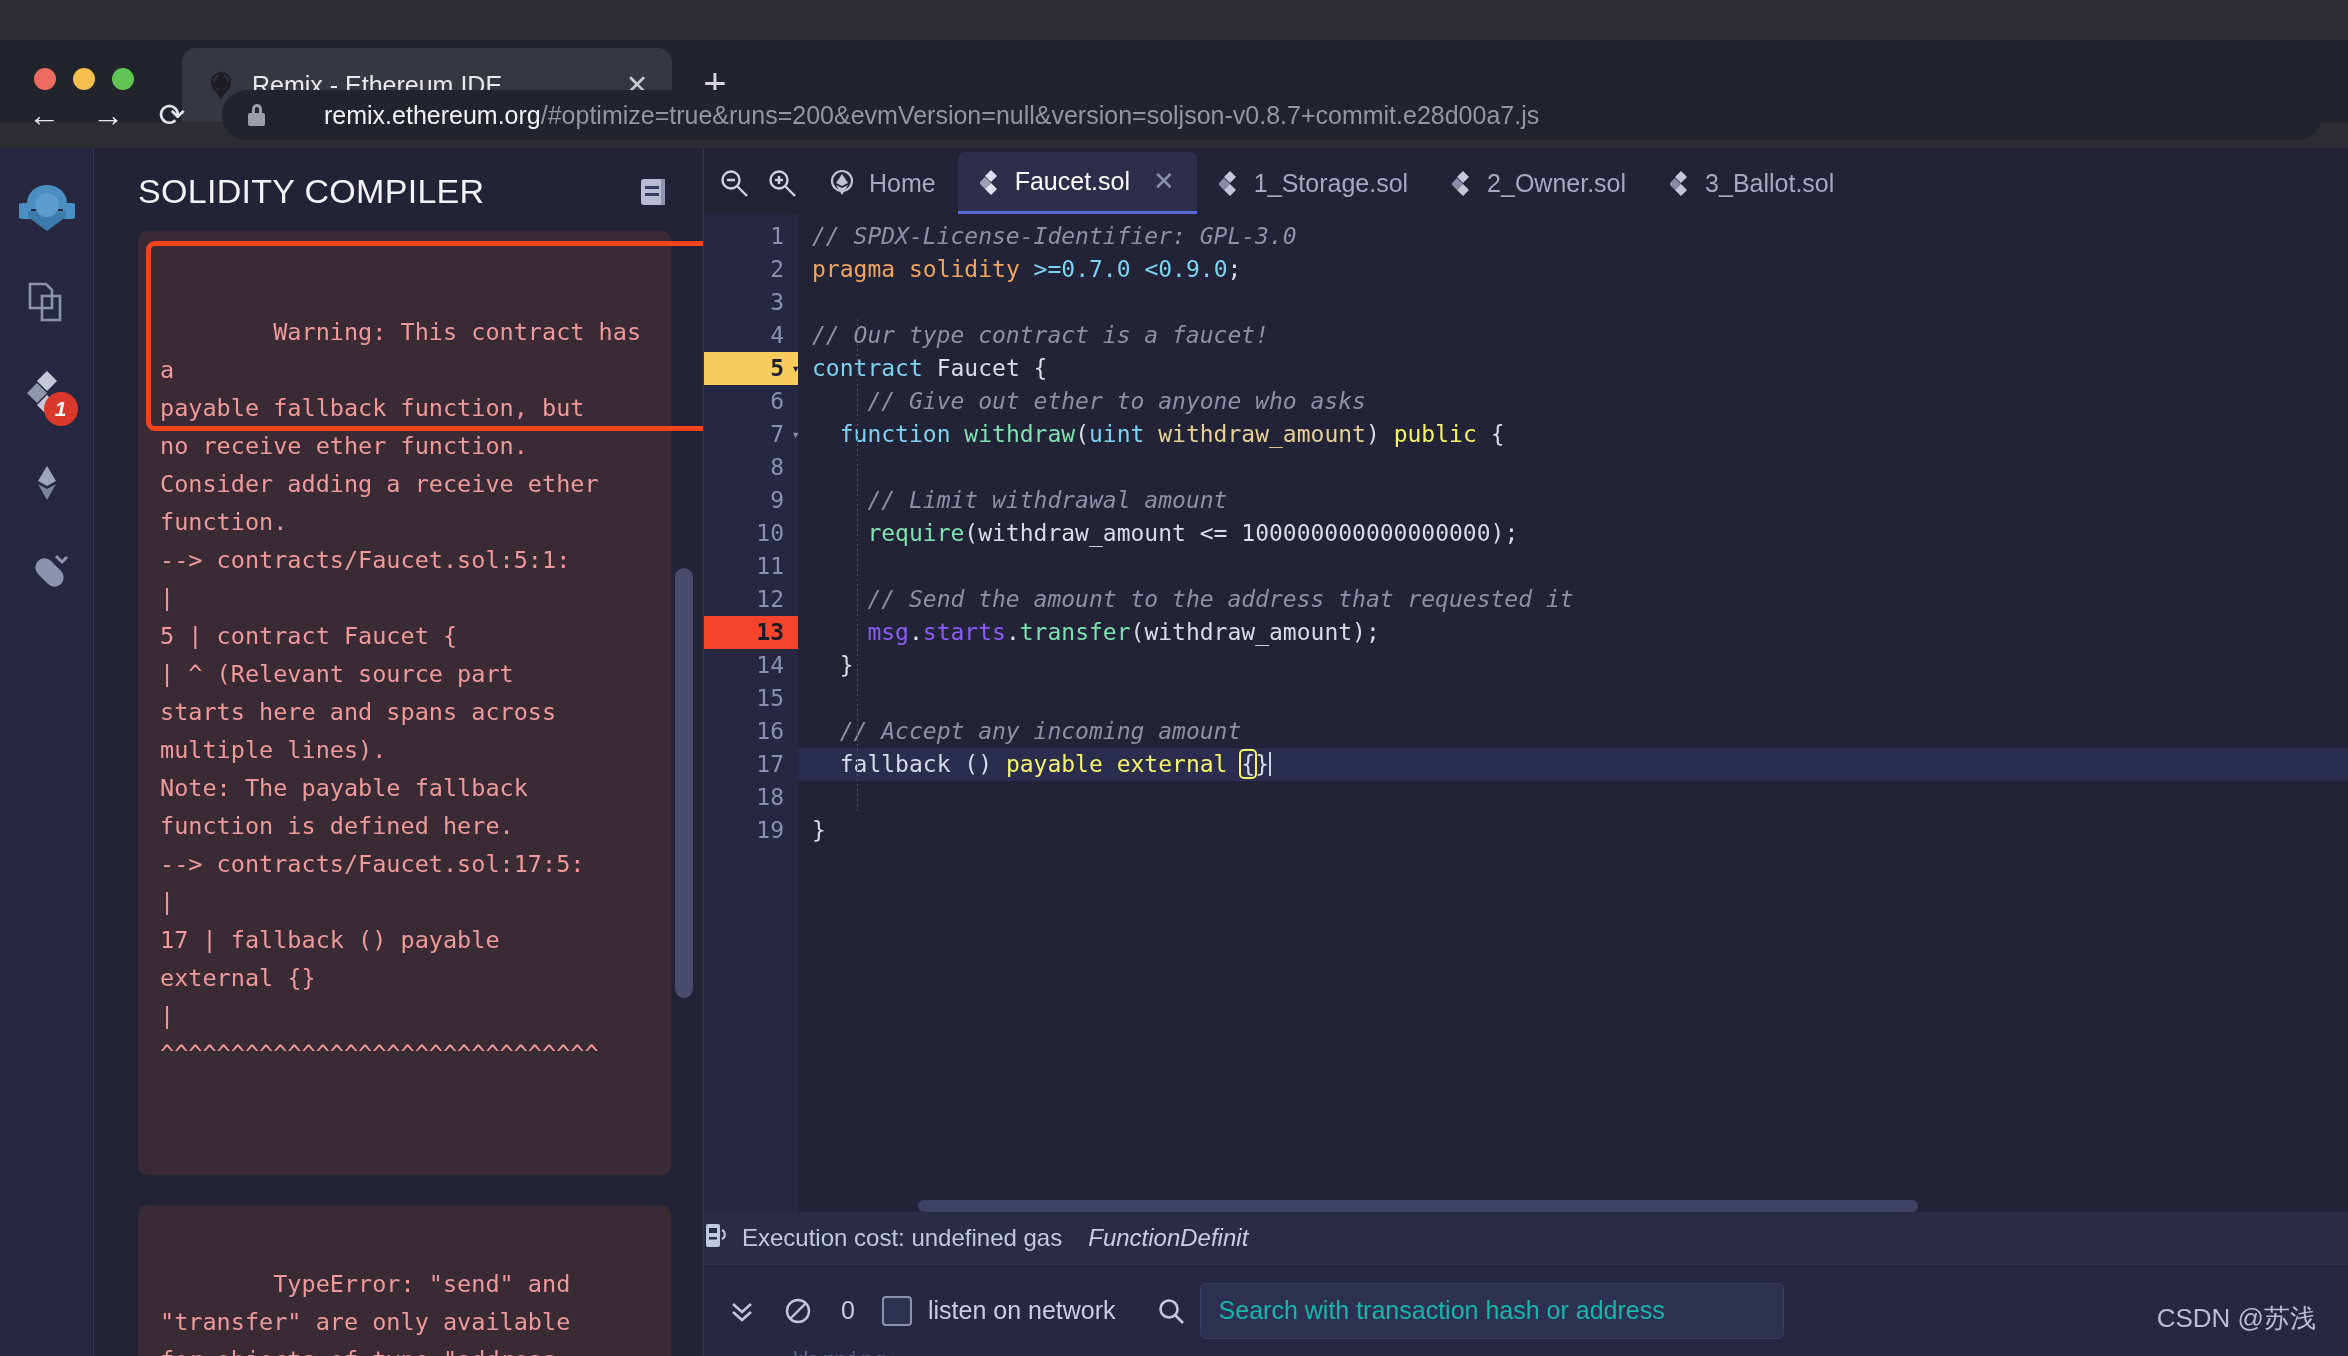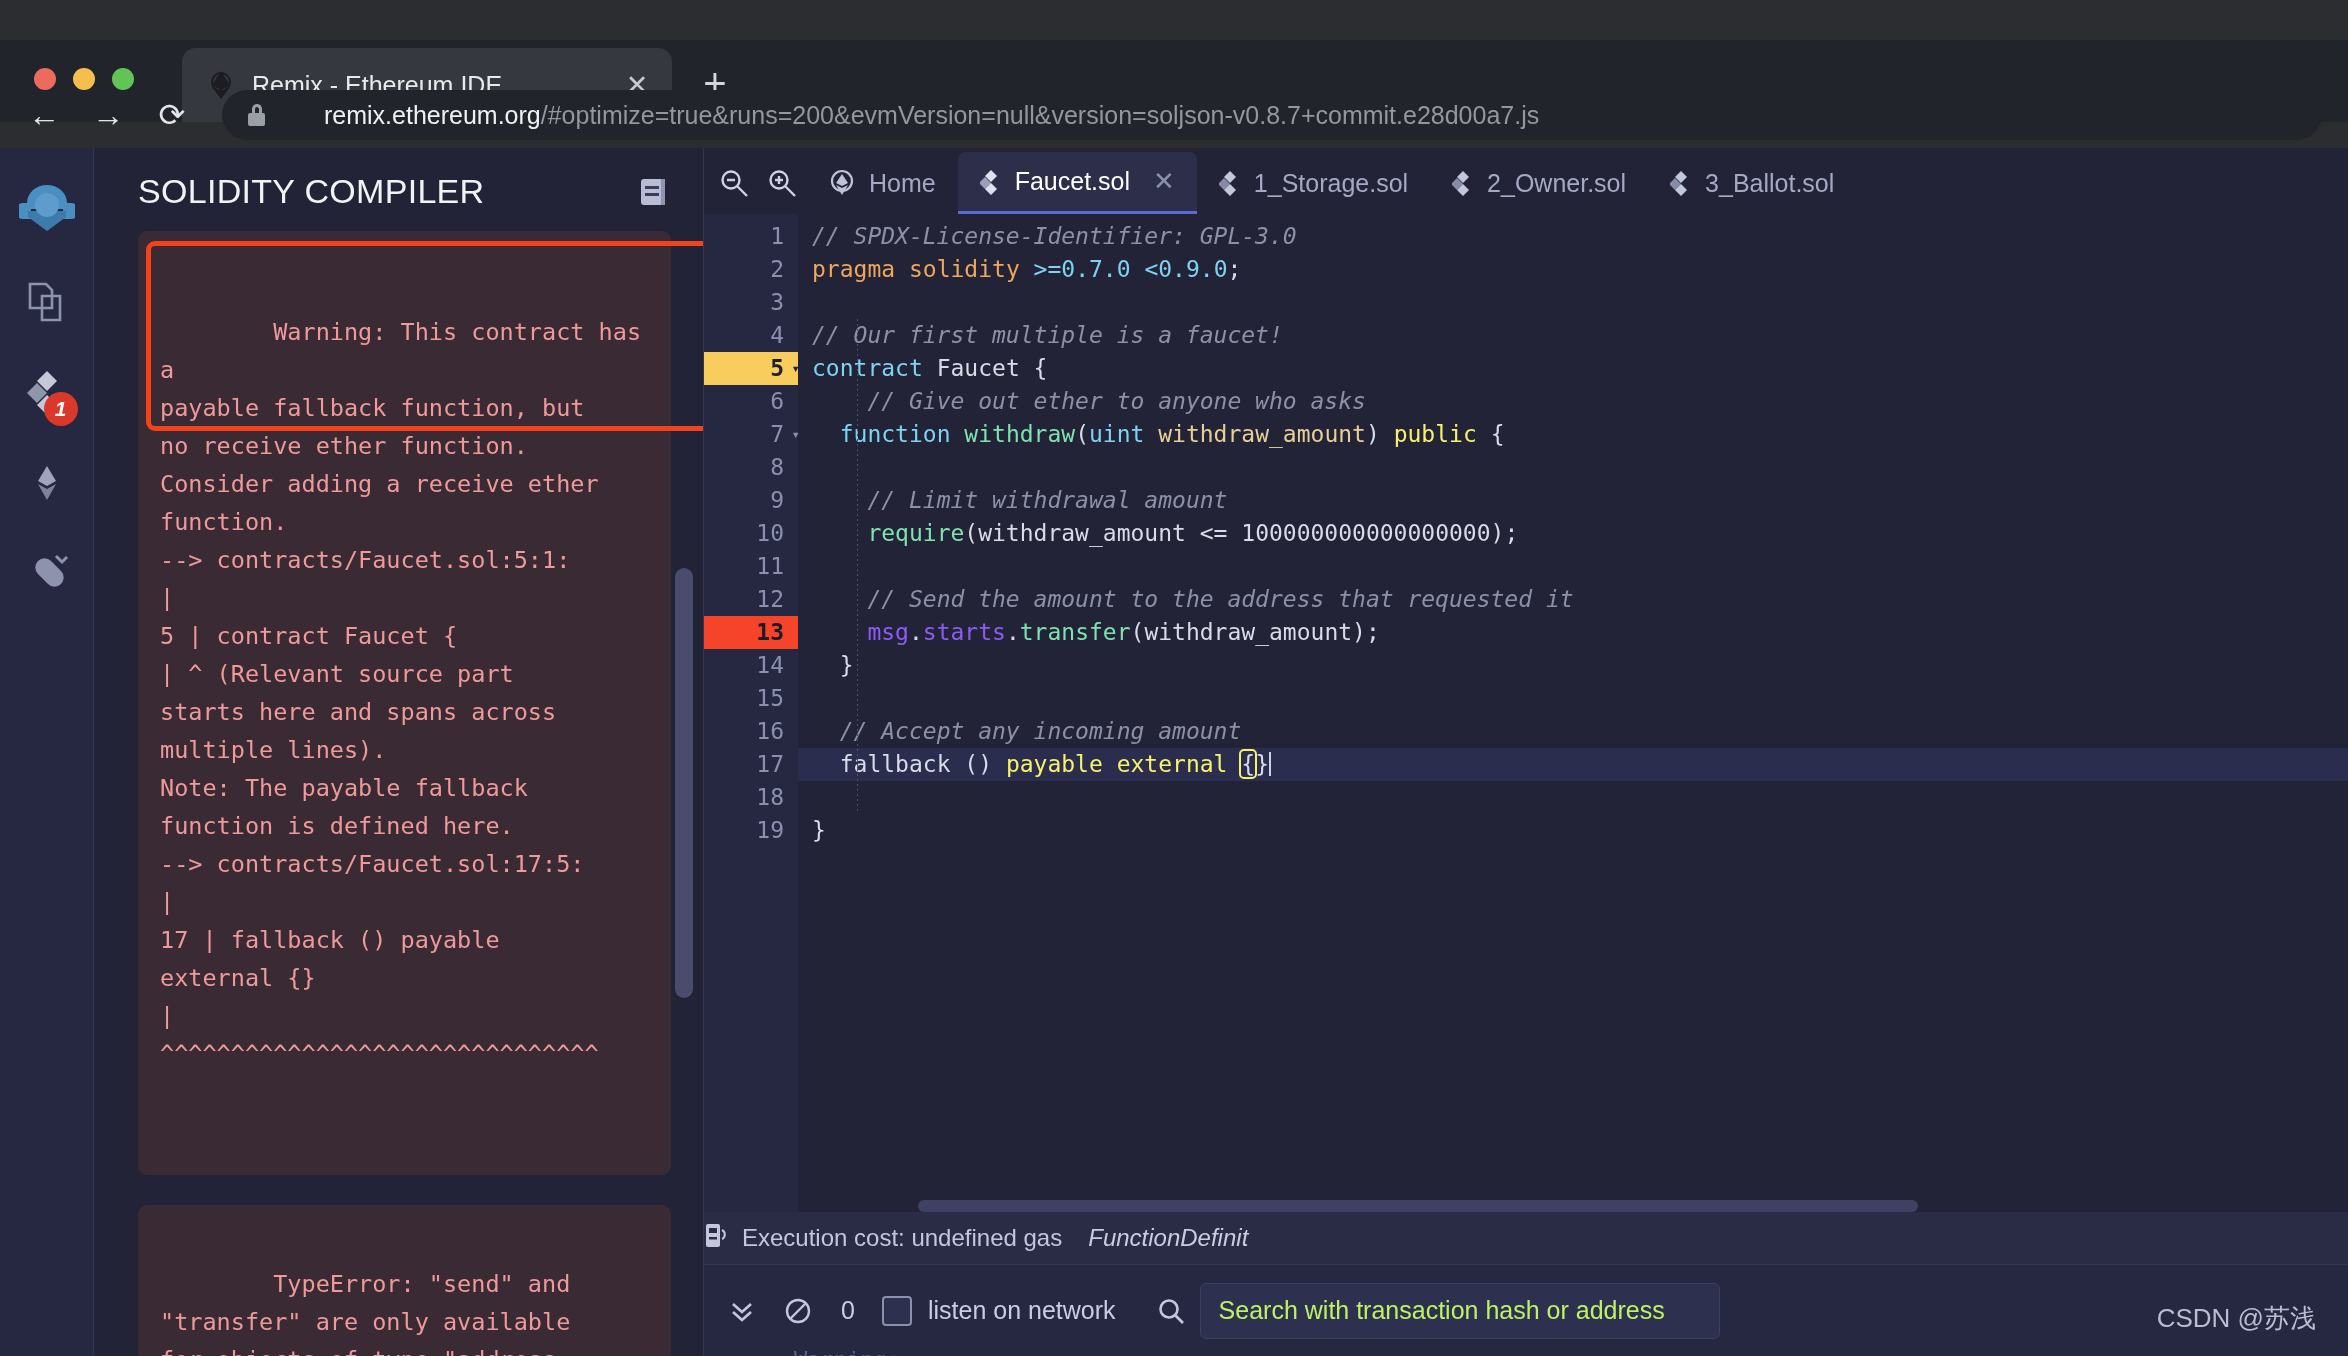--- a/index.html
+++ b/index.html
@@ -203,22 +203,22 @@
   }
   .tb-icon { width: 56px; height: 56px; display: flex; align-items: center; justify-content: center; color: #c3c7dd; }
   .tb-count { color: #c9cde2; font-size: 25px; width: 44px; text-align: center; }
   .tb-check {
     width: 30px; height: 30px; border: 2px solid #8b90ab; border-radius: 4px;
     margin: 0 16px 0 12px; background: #2e3050;
   }
   .tb-label { color: #c9cde2; font-size: 25px; }
   .tb-search-ico { width: 58px; display: flex; align-items: center; justify-content: center; color: #c3c7dd; margin-left: 26px; }
   .tb-input {
-    width: 520px; height: 56px; background: #2e3050; border: 1px solid #3c3f63;
-    border-radius: 6px; color: #bef264; font-size: 25px;
+    width: 584px; height: 56px; background: #2e3050; border: 1px solid #3c3f63;
+    border-radius: 6px; color: #14b8a6; font-size: 25px;
     padding: 0 18px; display: flex; align-items: center;
     font-family: "Liberation Sans", sans-serif;
   }
   .termghost {
     position: absolute; left: 90px; bottom: -16px; color: #5f6489;
     font-size: 22px; font-family: "DejaVu Sans Mono", monospace;
     text-decoration: underline;
   }
 
   .watermark {
@@ -474,21 +474,21 @@
         <div class="gline">18</div>
         <div class="gline">19</div>
       </div>
 
       <div class="code">
         <div class="indent-guide"></div>
 
         <div class="cline"><span class="cm">// SPDX-License-Identifier: GPL-3.0</span></div>
         <div class="cline"><span class="kw">pragma</span> <span class="kw">solidity</span> <span class="num">&gt;=0.7.0</span> <span class="num">&lt;0.9.0</span><span class="punct">;</span></div>
         <div class="cline"></div>
-        <div class="cline"><span class="cm">// Our first multiple is a faucet!</span></div>
+        <div class="cline"><span class="cm">// Our type contract is a faucet!</span></div>
         <div class="cline"><span class="kw2">contract</span> <span class="punct">Faucet {</span></div>
         <div class="cline">    <span class="cm">// Give out ether to anyone who asks</span></div>
         <div class="cline">  <span class="kw2">function</span> <span class="fn">withdraw</span><span class="punct">(</span><span class="ty">uint</span> <span class="param">withdraw_amount</span><span class="punct">)</span> <span class="vis">public</span> <span class="punct">{</span></div>
         <div class="cline"></div>
         <div class="cline">    <span class="cm">// Limit withdrawal amount</span></div>
         <div class="cline">    <span class="fn">require</span><span class="punct">(withdraw_amount &lt;= </span><span class="punct">100000000000000000);</span></div>
         <div class="cline"></div>
         <div class="cline">    <span class="cm">// Send the amount to the address that requested it</span></div>
         <div class="cline">    <span class="obj">msg</span><span class="punct">.</span><span class="obj">starts</span><span class="punct">.</span><span class="fn">transfer</span><span class="punct">(withdraw_amount);</span></div>
         <div class="cline">  <span class="punct">}</span></div>

